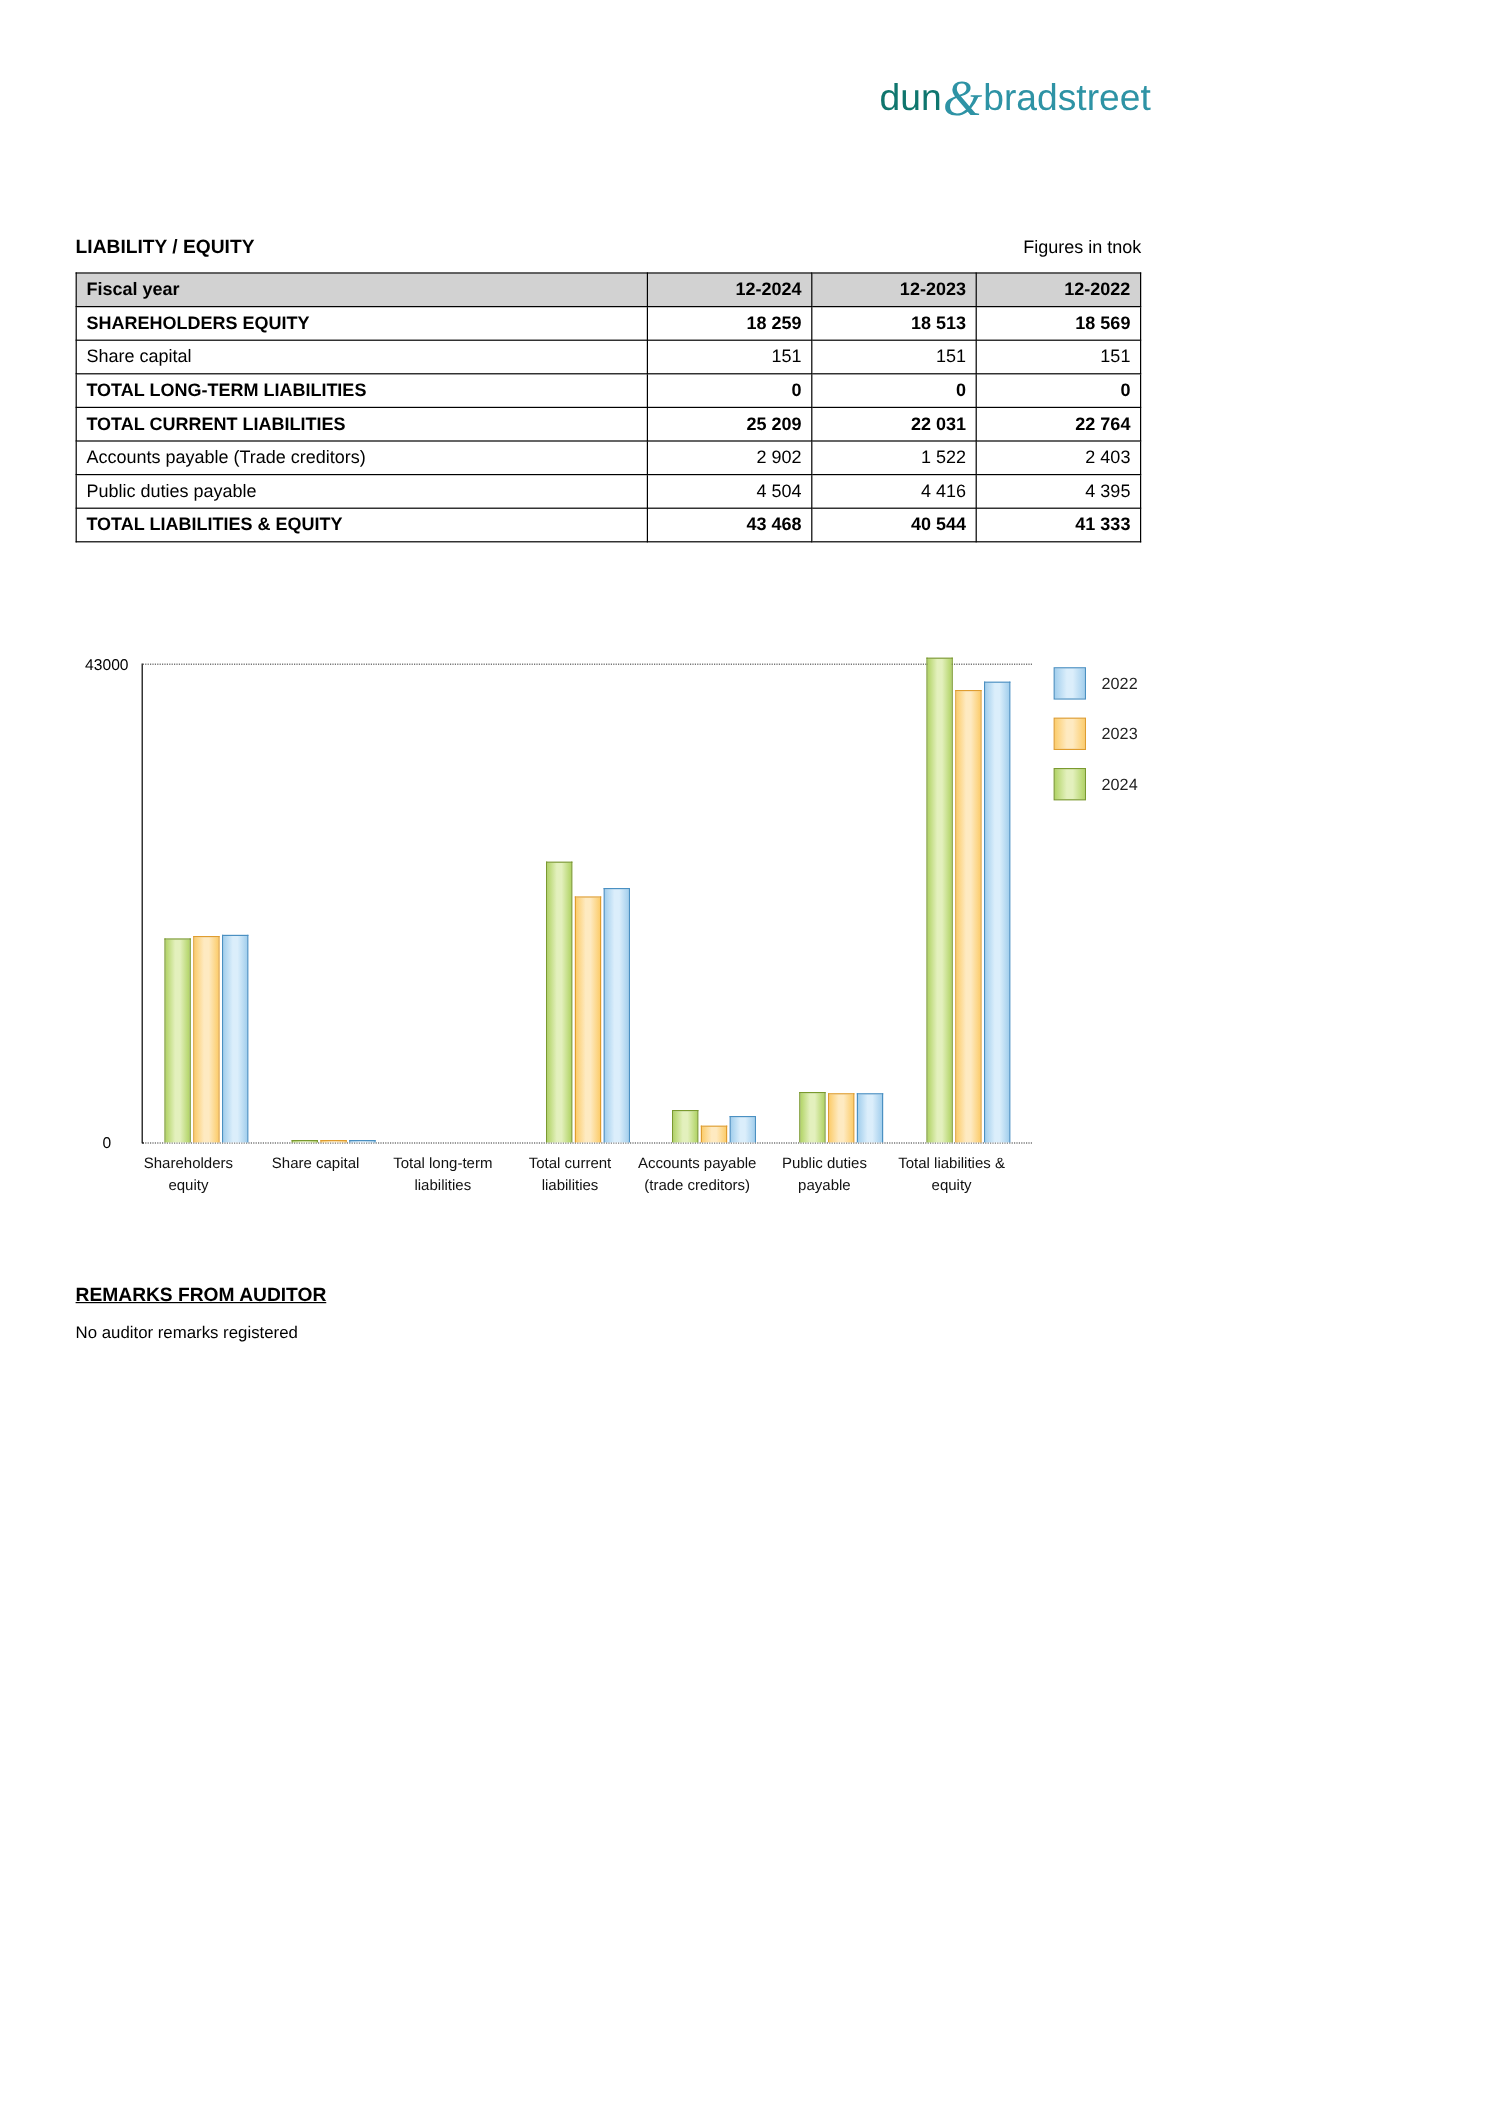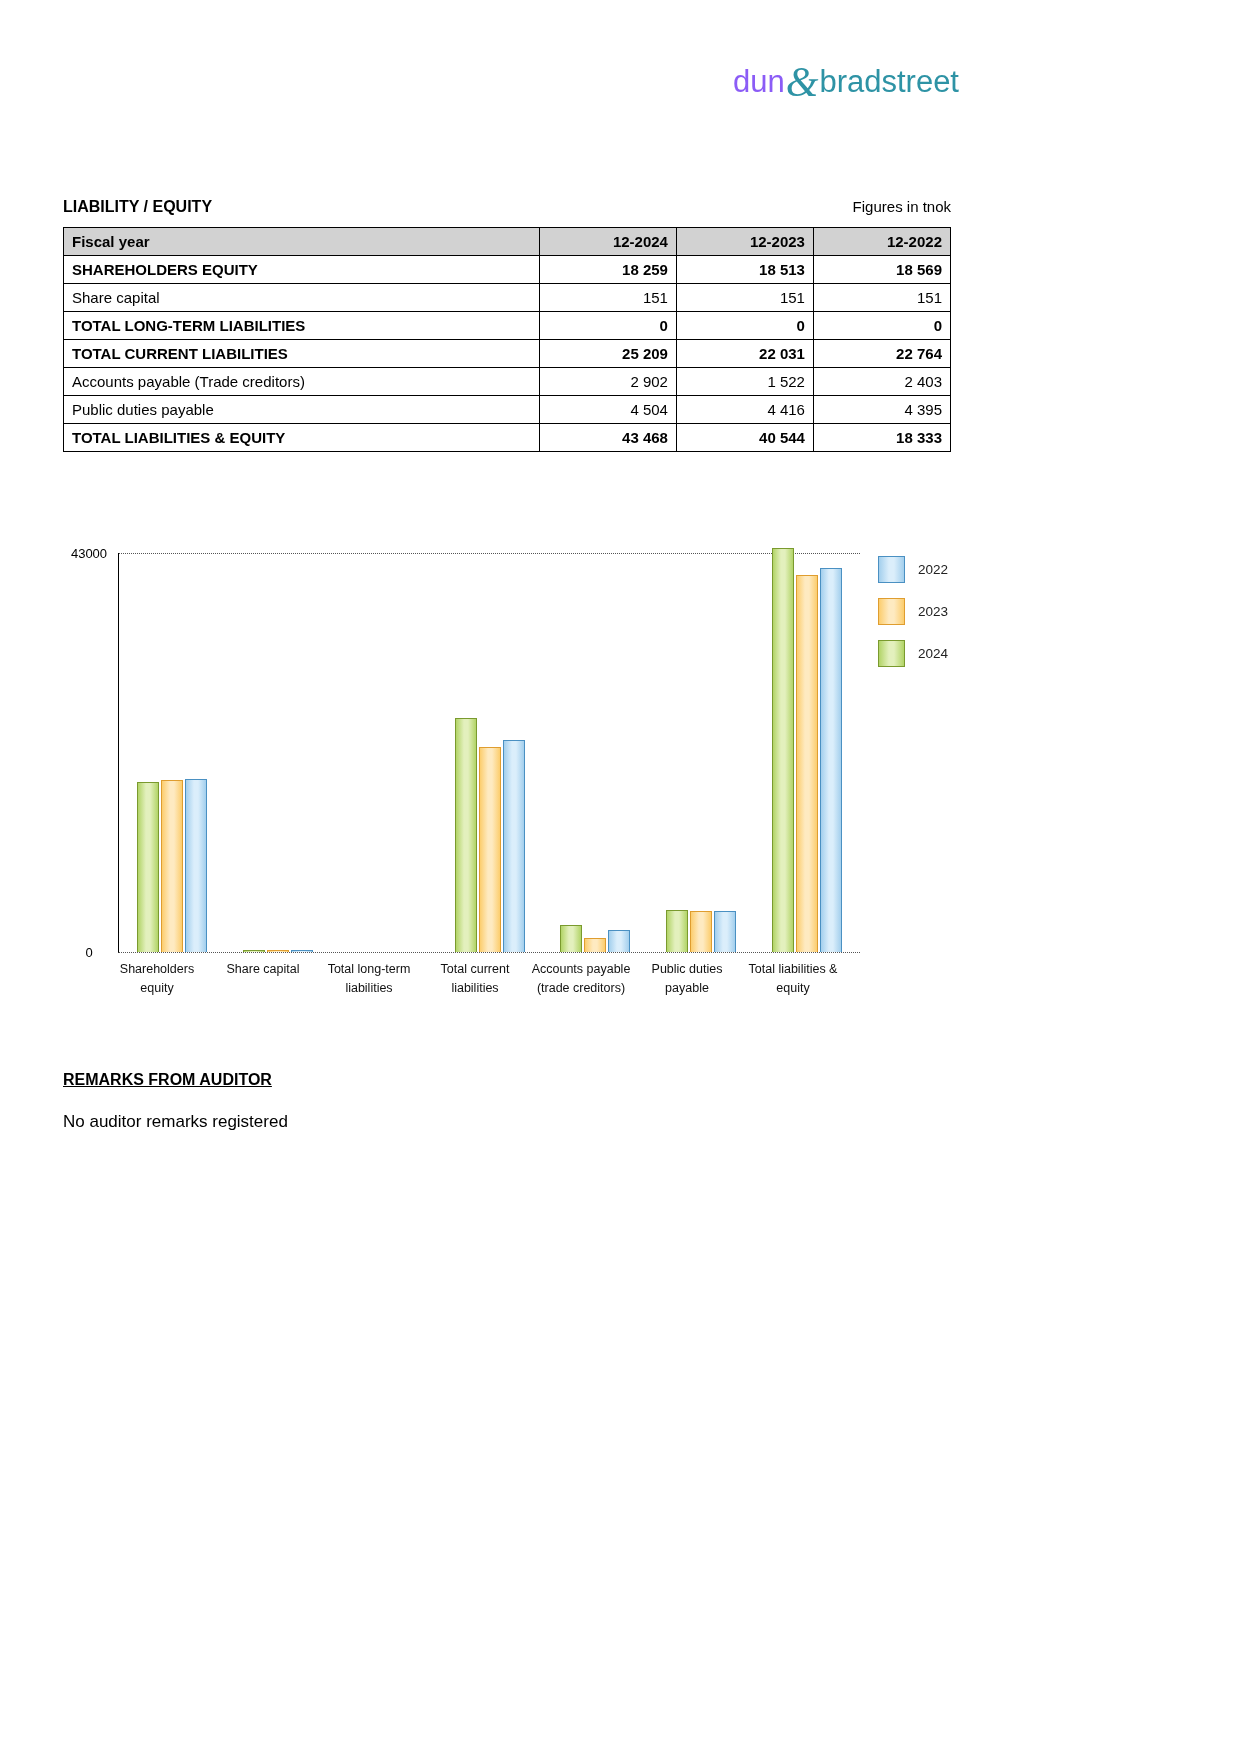--- a/index.html
+++ b/index.html
@@ -2,21 +2,21 @@
 <html><head>
 <meta charset="utf-8">
 <style>
   * { margin:0; padding:0; box-sizing:border-box; }
   html,body { background:#ffffff; }
   body { font-family:"Liberation Sans", sans-serif; color:#000; }
   .page { position:relative; width:1241px; height:1754px; background:#fff; margin:0 auto; overflow:hidden; }
 
   
   .logo { position:absolute; top:64px; left:733px; width:218px; text-align:right; font-size:31px; white-space:nowrap; }
-  .logo-dun { color:#8b5cf6; }
+  .logo-dun { color:#0f766e; }
   .logo-amp { color:#2e93a5; font-family:"Liberation Serif", serif; font-style:italic; font-size:42px; line-height:0; margin:0 1px; vertical-align:-4px; }
   .logo-brad { color:#2e93a5; }
 
   
   .section-head { position:absolute; left:63px; top:198px; width:888px; display:flex; justify-content:space-between; align-items:baseline; }
   .section-title { font-weight:bold; font-size:16px; }
   .unit-note { font-size:15px; }
 
   
   table.fin { position:absolute; left:63px; top:227px; width:888px; border-collapse:collapse; font-size:15px; }
@@ -38,21 +38,21 @@
   .cat-labels { position:absolute; left:41px; top:420px; width:742px; display:flex; }
   .cat-label { flex:1; text-align:center; font-size:12.5px; line-height:1.55; color:#111; }
   .legend { position:absolute; left:815px; top:16px; display:flex; flex-direction:column; gap:15px; }
   .legend-item { display:flex; align-items:center; gap:13px; }
   .swatch { display:inline-block; width:27px; height:27px; border:1px solid #000; }
   .legend-label { font-size:13.5px; color:#222; }
 
   
   .remarks { position:absolute; left:63px; top:1071px; }
   .remarks-title { font-weight:bold; font-size:16px;text-decoration:underline; }
-  .remarks-body { margin-top:23px; font-size:17px; }
+  .remarks-body { margin-top:13px; font-size:14px; }
 
   
   .footer { position:absolute; left:63px; top:1498px; width:888px; text-align:right; font-size:15px; }
 </style>
 </head>
 <body>
 
 <div class="page">
 
   <div class="logo">
@@ -107,21 +107,21 @@
         <tr>
           <td>Public duties payable</td>
           <td class="num">4 504</td>
           <td class="num">4 416</td>
           <td class="num">4 395</td>
         </tr>
         <tr class="bold">
           <td>TOTAL LIABILITIES &amp; EQUITY</td>
           <td class="num">43 468</td>
           <td class="num">40 544</td>
-          <td class="num">18 333</td>
+          <td class="num">41 333</td>
         </tr>
       </tbody>
   </table>
 
   <div class="chart">
     <div class="ytick ytick-top">43000</div>
     <div class="ytick ytick-bottom">0</div>
     <div class="plot">
       <div class="grid-top"></div>
       <div class="groups">

